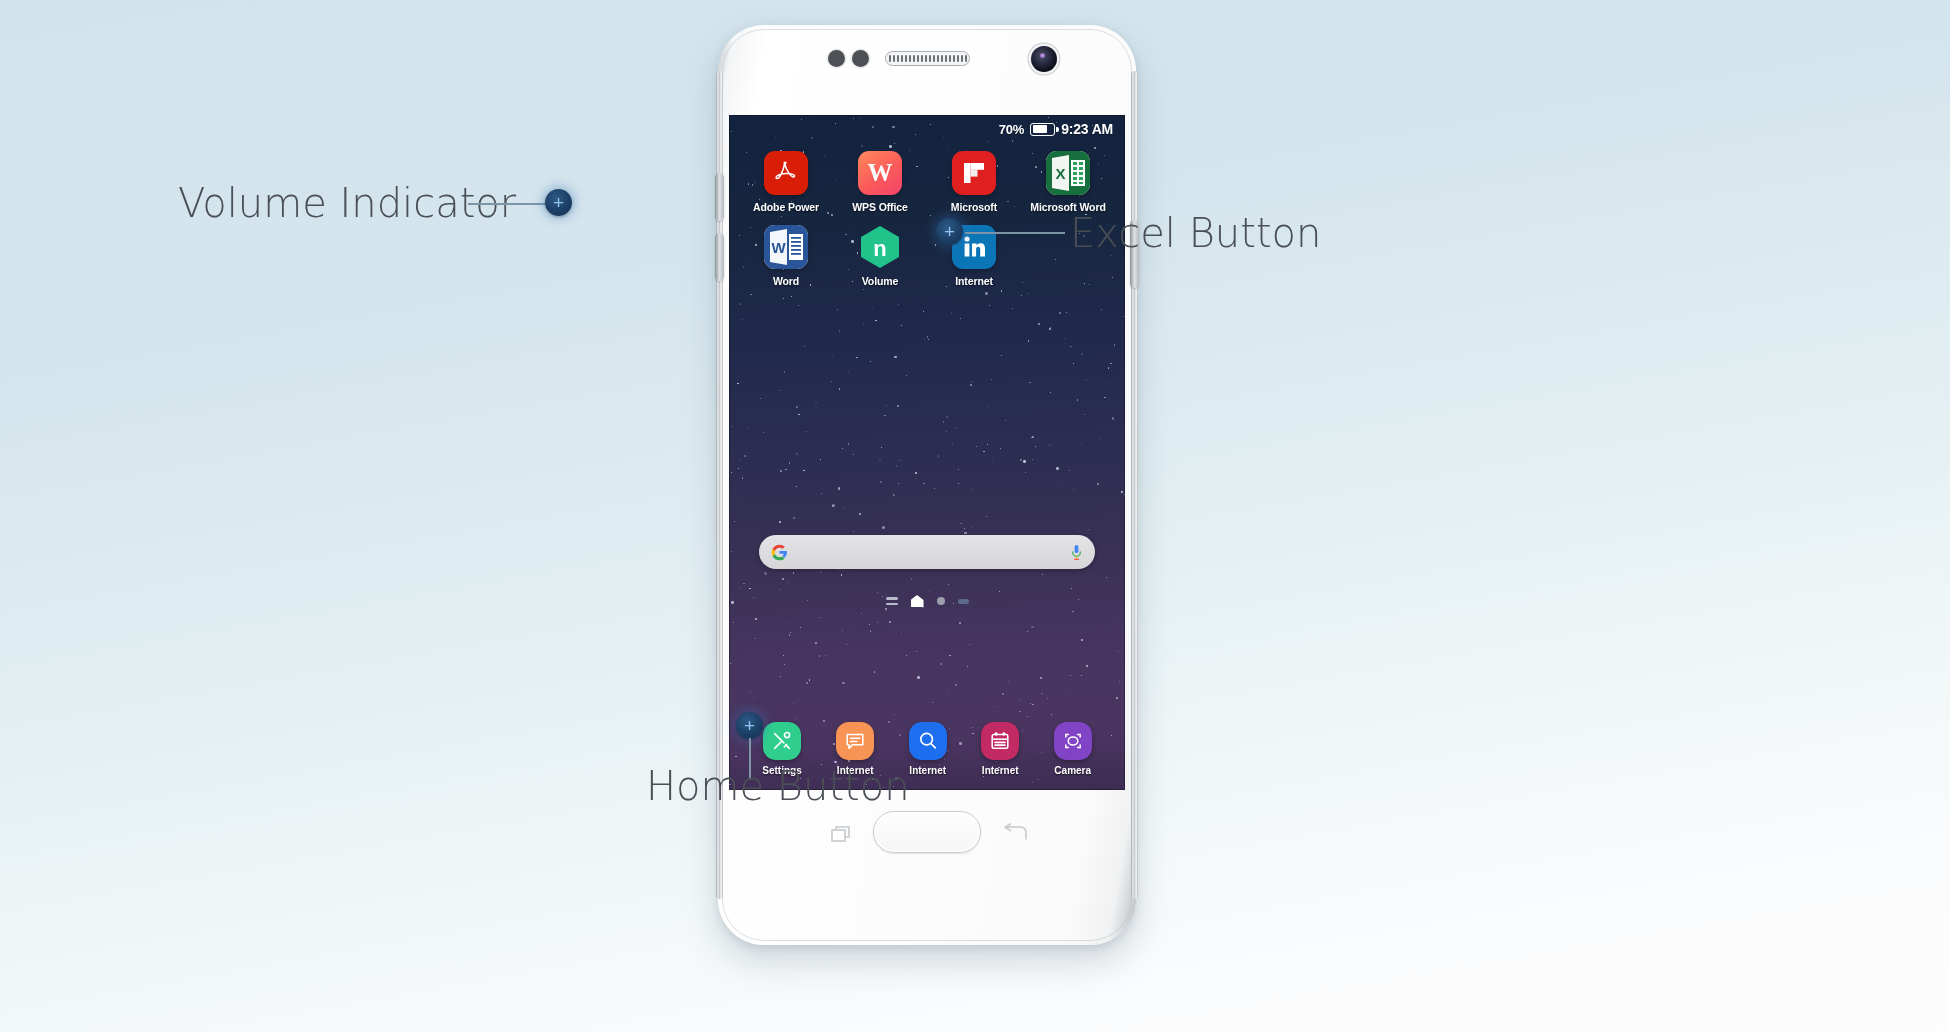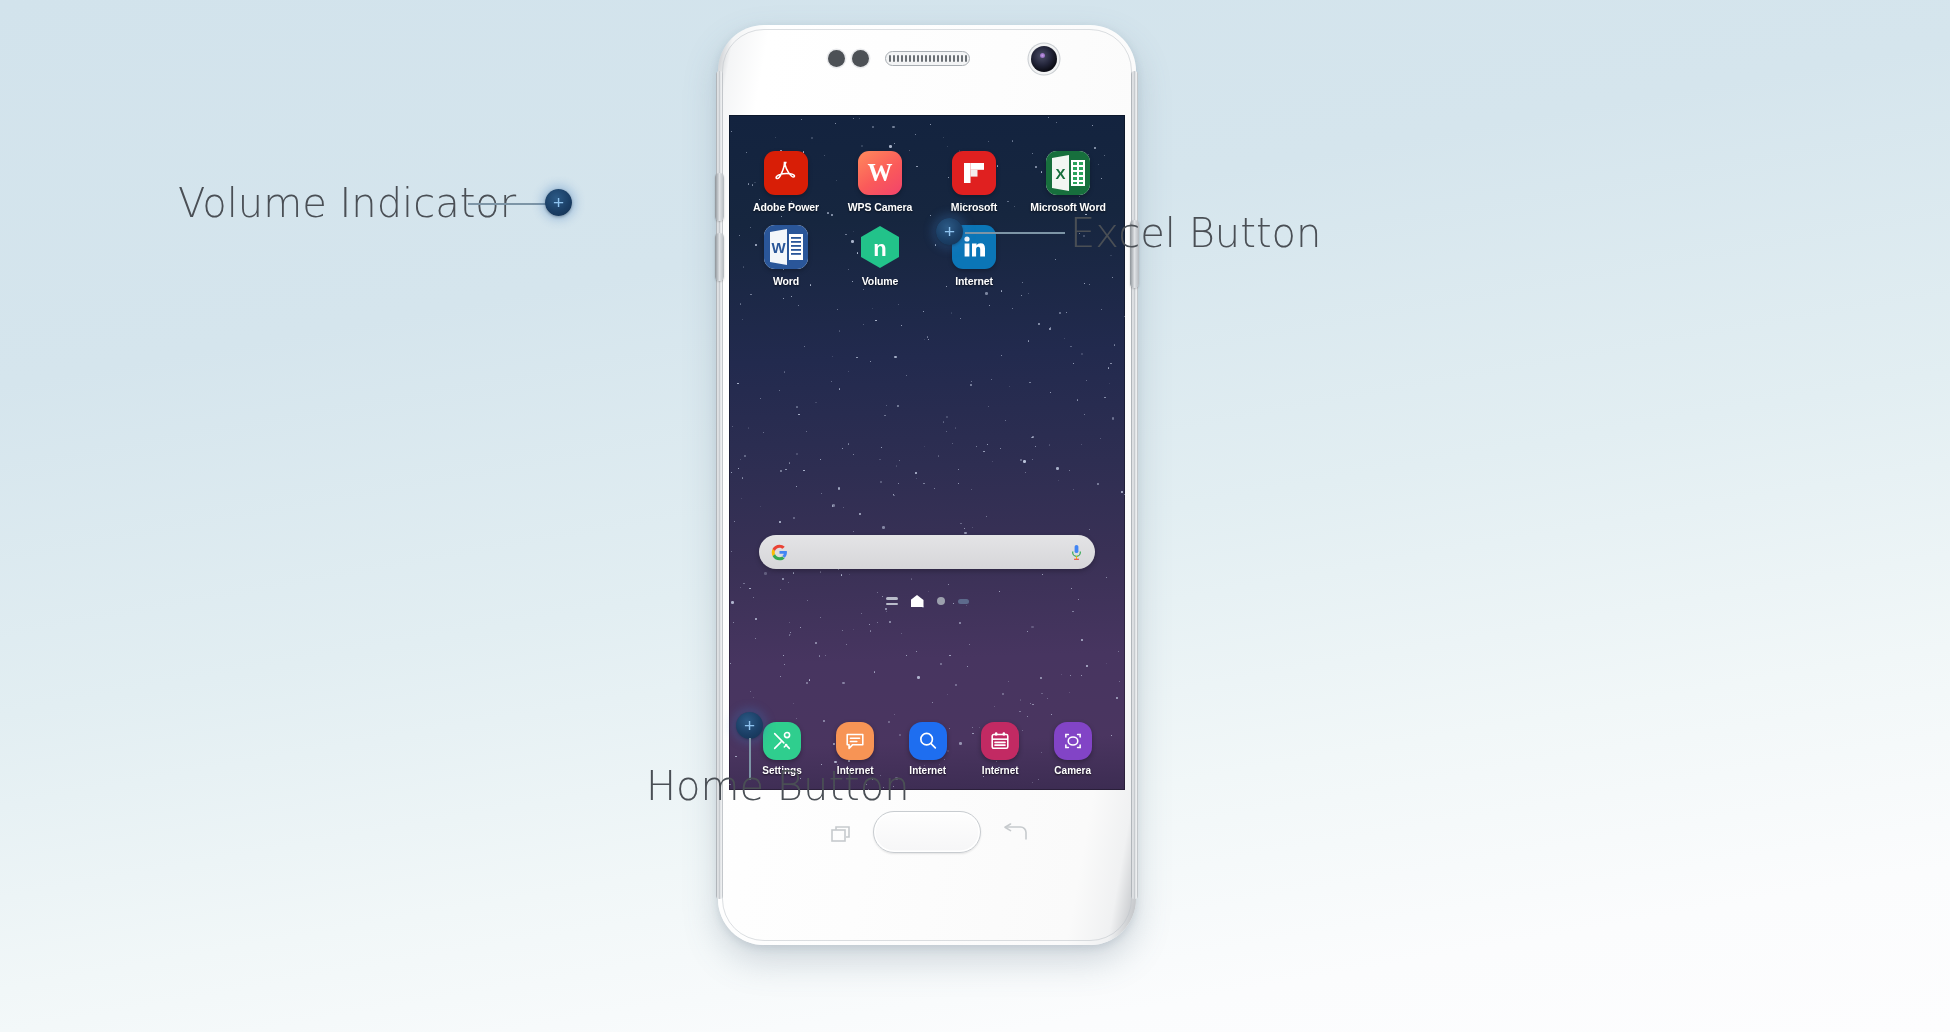--- a/index.html
+++ b/index.html
@@ -709,37 +709,44 @@
         <span style="left: 350.341px; top: 117.759px; width: 1.1px; height: 1.1px; opacity: 0.66;"></span>
         <span style="left: 271.968px; top: 175.463px; width: 1.1px; height: 1.1px; opacity: 0.76;"></span>
         <span style="left: 73.6676px; top: 431.433px; width: 1.1px; height: 1.1px; opacity: 0.59;"></span>
         <span style="left: 166.501px; top: 350.348px; width: 1.8px; height: 1.8px; opacity: 0.21;"></span>
         <span style="left: 389.883px; top: 565.505px; width: 1.1px; height: 1.1px; opacity: 0.46;"></span>
         <span style="left: 14.4819px; top: 468.12px; width: 1.1px; height: 1.1px; opacity: 0.43;"></span>
         <span style="left: 14.3361px; top: 151.494px; width: 1.1px; height: 1.1px; opacity: 0.26;"></span>
         <span style="left: 290.134px; top: 595.629px; width: 1.8px; height: 1.8px; opacity: 0.44;"></span>
       </div>
 
+    <div id="status-bar">
+      <span id="battery-percent">70%</span>
+      <span id="battery-icon">
+        <span id="battery-level" style="width:70%"></span>
+      </span>
+      <span id="status-clock">9:23 AM</span>
+    </div>
 
     <div id="app-grid">
 
       <div class="app-cell">
         <div class="app-icon ic-adobe">
           <svg width="28" height="28" viewBox="0 0 24 24">
               <path d="M12.5 3c-1 0-1.4.9-1.2 2.1.3 1.7 1.4 4.2 2.8 6.3 1.6 2.4 3.3 4.1 4.3 4.1.6 0 .9-.4.9-.9 0-.9-1.4-1.6-3.8-2-2.6-.4-6.1-.2-8.4.6C4.6 14 3.5 14.9 3.5 15.8c0 .6.4 1 1 1 1.3 0 2.7-2.2 3.9-5.1C9.8 8.4 10.6 5 10.6 3.8c0-.5-.2-.8-.6-.8z" fill="none" stroke="#fff" stroke-width="1.3"></path>
             </svg>
         </div>
         <div class="app-label">Adobe Power</div>
       </div>
 
       <div class="app-cell">
         <div class="app-icon ic-wps">
           <span class="glyph">W</span>
         </div>
-        <div class="app-label">WPS Camera</div>
+        <div class="app-label">WPS Office</div>
       </div>
 
       <div class="app-cell">
         <div class="app-icon ic-flip">
           <svg width="26" height="26" viewBox="0 0 26 26">
             <rect x="3" y="3" width="6.5" height="20" fill="#fff"></rect>
             <rect x="9.5" y="3" width="13.5" height="6.8" fill="#fff"></rect>
             <rect x="9.5" y="9.8" width="7" height="6.8" fill="#f3eeee"></rect>
           </svg>
         </div>

